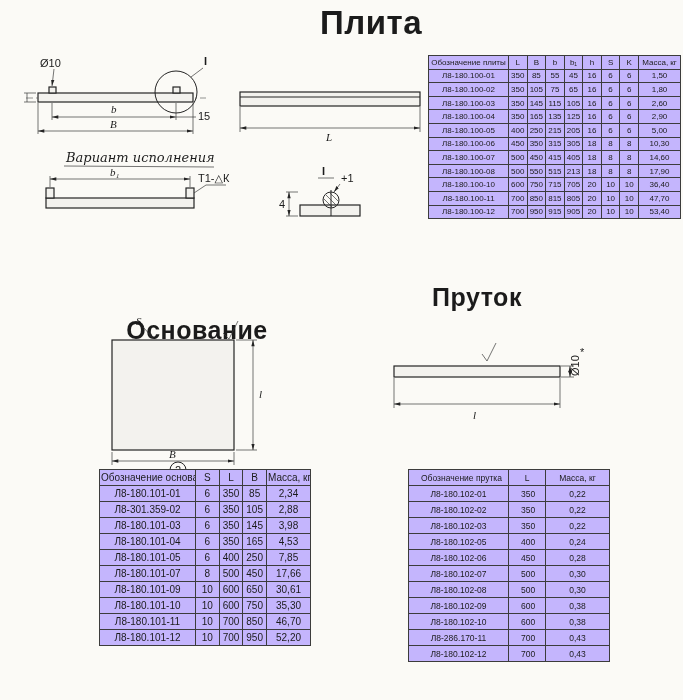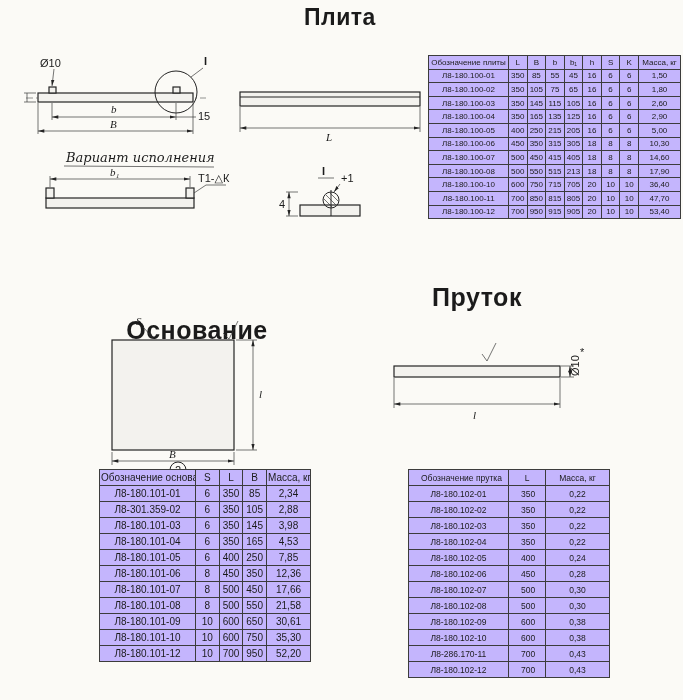--- a/index.html
+++ b/index.html
@@ -1,19 +1,19 @@
 <!DOCTYPE html>
 <html><head>
 <meta charset="utf-8">
 <style>
   *{box-sizing:border-box;margin:0;padding:0;}
   html,body{width:683px;height:700px;}
   body{position:relative;background:#fbfaf6;font-family:"Liberation Sans",sans-serif;color:#1b1b1b;overflow:hidden;}
   .title{position:absolute;text-align:center;font-weight:bold;letter-spacing:.5px;}
-  #title-plita{top:4px;left:240px;width:200px;font-size:23px;}
+  #title-plita{top:4px;left:271px;width:200px;font-size:33px;}
   #title-osnovanie{top:280px;left:77px;width:240px;font-size:25px;margin-top:36px;}
   #title-prutok{top:283px;left:377px;width:200px;font-size:25px;}
   table{border-collapse:collapse;table-layout:fixed;background:#c4b5fd;position:absolute;}
   th,td{border:1px solid #3c3c3c;text-align:center;overflow:hidden;white-space:nowrap;font-weight:normal;}
   .tbl-plita{left:428px;top:55px;width:253px;font-size:8px;}
   .tbl-plita th,.tbl-plita td{height:13.6px;padding:0 1px;}
   .tbl-plita th:nth-child(1){width:80px;}
   .tbl-plita th:nth-child(9){width:42px;}
   .tbl-osn{left:99px;top:469px;width:212px;font-size:10px;}
   .tbl-osn th,.tbl-osn td{height:16px;padding:0 1px;}
@@ -336,53 +336,46 @@
         <td>4,53</td>
       </tr>
       <tr>
         <td>Л8-180.101-05</td>
         <td>6</td>
         <td>400</td>
         <td>250</td>
         <td>7,85</td>
       </tr>
       <tr>
-        <td>Л8-180.101-06</td>
-        <td>8</td>
-        <td>450</td>
-        <td>350</td>
-        <td>12,36</td>
-      </tr>
-      <tr>
         <td>Л8-180.101-07</td>
         <td>8</td>
         <td>500</td>
         <td>450</td>
         <td>17,66</td>
       </tr>
       <tr>
-        <td>Л8-180.101-08</td>
-        <td>8</td>
-        <td>500</td>
-        <td>550</td>
-        <td>21,58</td>
-      </tr>
-      <tr>
         <td>Л8-180.101-09</td>
         <td>10</td>
         <td>600</td>
         <td>650</td>
         <td>30,61</td>
       </tr>
       <tr>
         <td>Л8-180.101-10</td>
         <td>10</td>
         <td>600</td>
         <td>750</td>
         <td>35,30</td>
+      </tr>
+      <tr>
+        <td>Л8-180.101-11</td>
+        <td>10</td>
+        <td>700</td>
+        <td>850</td>
+        <td>46,70</td>
       </tr>
       <tr>
         <td>Л8-180.101-12</td>
         <td>10</td>
         <td>700</td>
         <td>950</td>
         <td>52,20</td>
       </tr>
     </tbody>
   </table>
@@ -404,25 +397,20 @@
         <td>Л8-180.102-02</td>
         <td>350</td>
         <td>0,22</td>
       </tr>
       <tr>
         <td>Л8-180.102-03</td>
         <td>350</td>
         <td>0,22</td>
       </tr>
       <tr>
-        <td>Л8-180.102-04</td>
-        <td>350</td>
-        <td>0,22</td>
-      </tr>
-      <tr>
         <td>Л8-180.102-05</td>
         <td>400</td>
         <td>0,24</td>
       </tr>
       <tr>
         <td>Л8-180.102-06</td>
         <td>450</td>
         <td>0,28</td>
       </tr>
       <tr>

